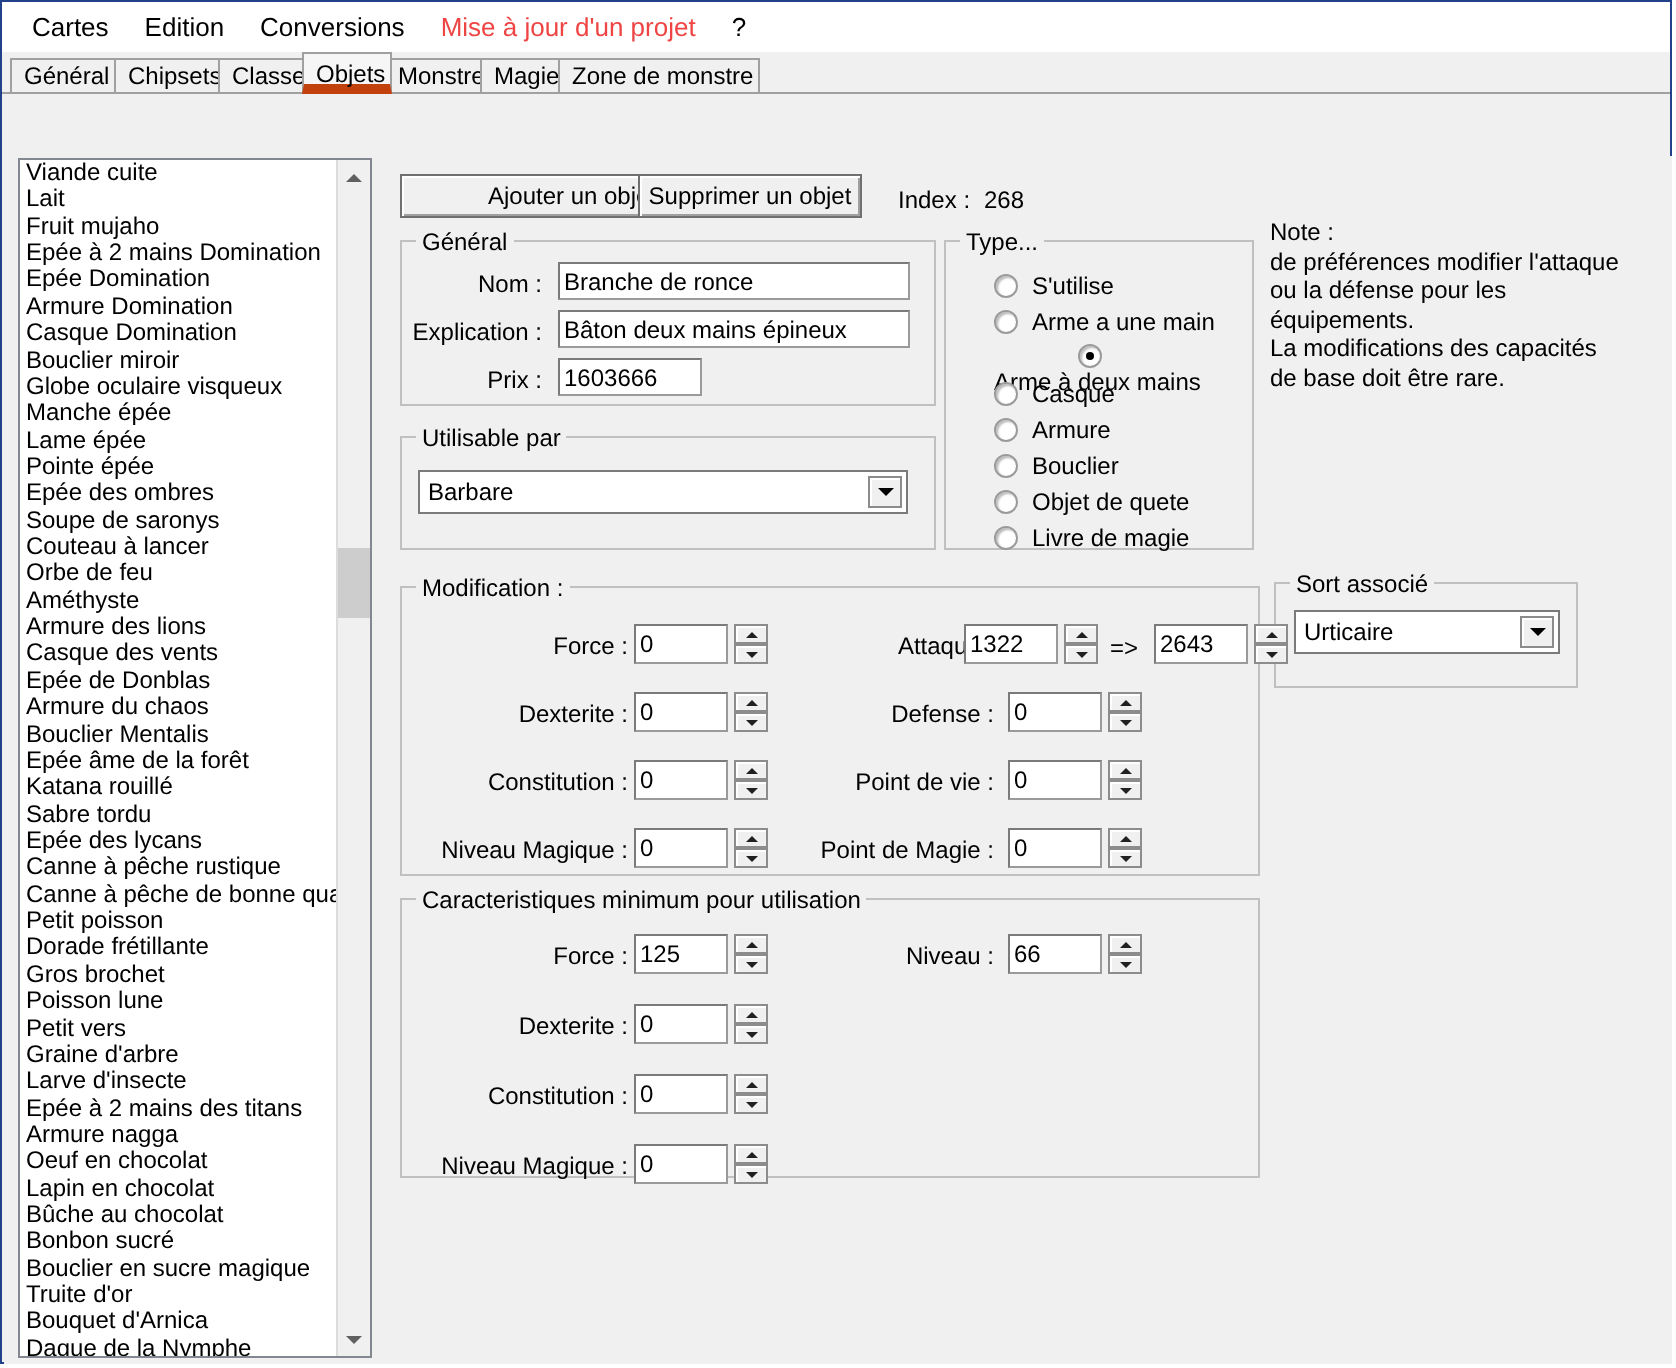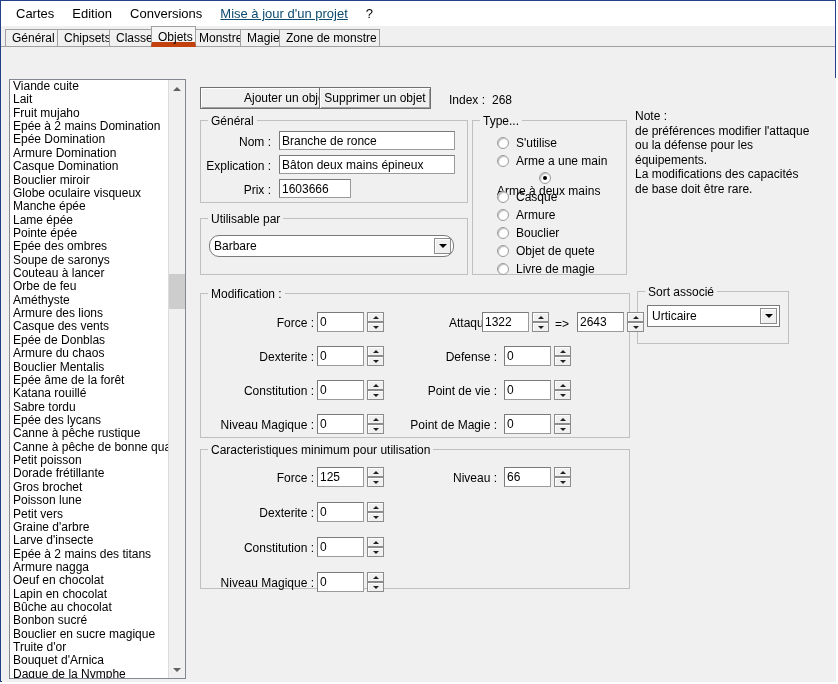--- a/index.html
+++ b/index.html
@@ -81,21 +81,21 @@
     background: #ffffff;
     display: flex; align-items: center;
     padding-left: 6px;
     font-size: 13px;
   }
   .menu-item {
     padding: 3px 9px;
     color: #000;
     white-space: nowrap;
   }
-  .menu-item.disabled { color: #0c4a6e; text-decoration: underline; }
+  .menu-item.disabled { color: #ef4444; }
 
   
   .tabstrip {
     position: relative;
     height: 20px;
     background: #f0f0f0;
     padding-left: 4px;
     box-sizing: border-box;
   }
   .tab {
@@ -434,21 +434,21 @@
         <div class="fld-label" style="left:8px;  top:14px; width:62px;">Nom :</div>
         <input class="txt" style="left: 78px; top: 10px; width: 176px; height: 19px;" value="Branche de ronce">
         <div class="fld-label" style="left:0px;  top:38px; width:70px;">Explication :</div>
         <input class="txt" style="left: 78px; top: 34px; width: 176px; height: 19px;" value="Bâton deux mains épineux">
         <div class="fld-label" style="left:8px;  top:62px; width:62px;">Prix :</div>
         <input class="txt" style="left: 78px; top: 58px; width: 72px; height: 19px;" value="1603666">
       </div>
 
       <div class="group" style="left:8px; top:140px; width:268px; height:57px;">
         <div class="grp-title">Utilisable par</div>
-        <div class="combo" style="left:8px; top:16px; width:245px; height:22px;border-radius:10px;">
+        <div class="combo" style="left:8px; top:16px; width:245px; height:22px;">
           <span>Barbare</span>
           <span class="arrow-btn">
               <i></i>
             </span>
         </div>
       </div>
 
       <div class="group" style="left:280px; top:42px; width:155px; height:155px;">
         <div class="grp-title">Type...</div>
         <div class="radio-row" style="left:24px; top:15px;">

